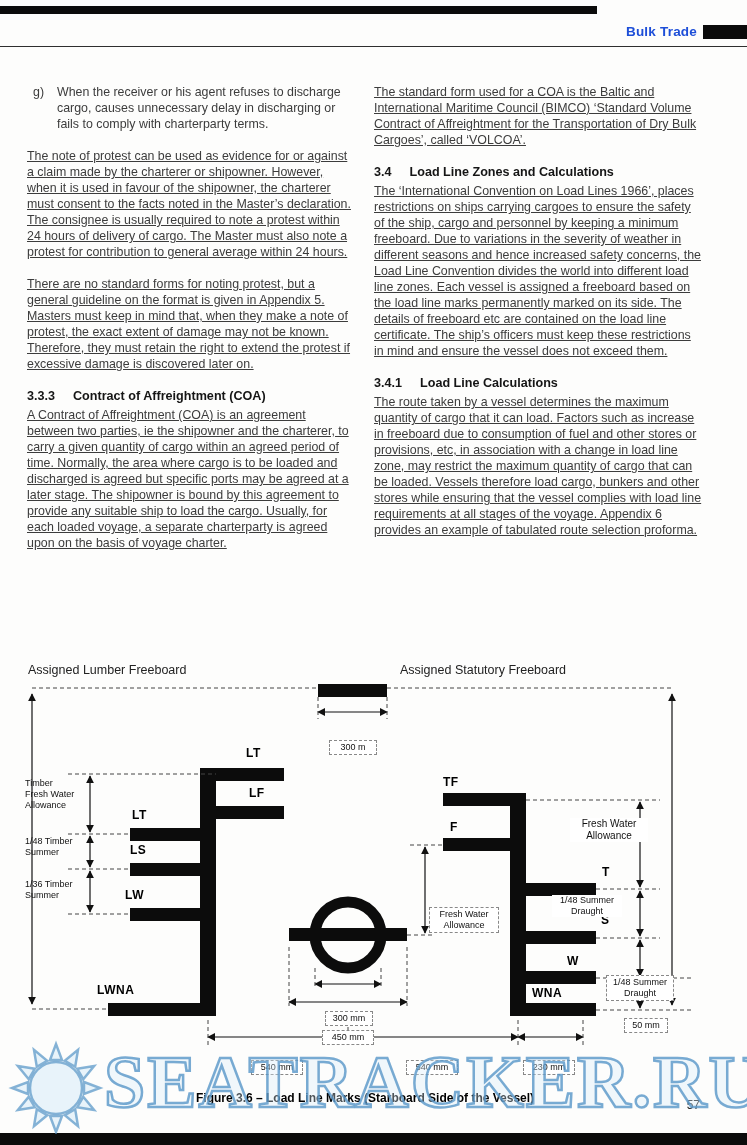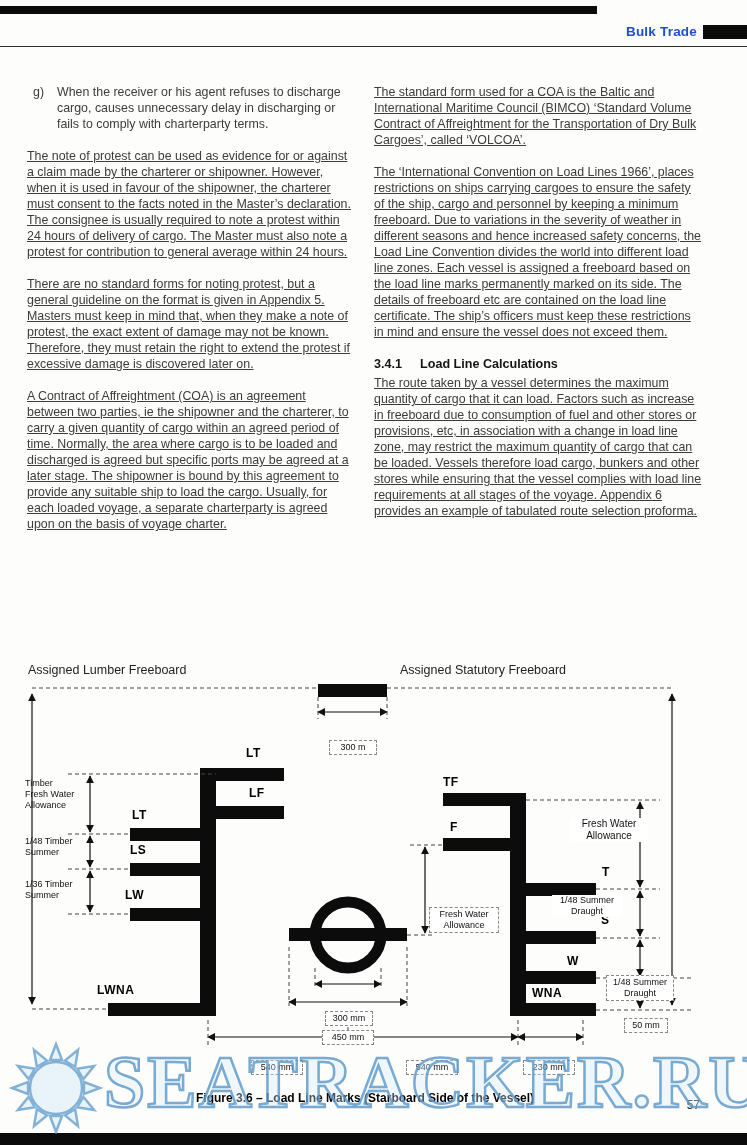--- a/index.html
+++ b/index.html
@@ -57,25 +57,31 @@
   <div class="header-bar-right"></div>
   <div class="header-rule"></div>
 
   <div class="col col-left">
     <div class="g-item">
       <span class="g-marker">g)</span>
       <span class="g-text">When the receiver or his agent refuses to discharge cargo, causes unnecessary delay in discharging or fails to comply with charterparty terms.</span>
     </div>
     <p>The note of protest can be used as evidence for or against a claim made by the charterer or shipowner. However, when it is used in favour of the shipowner, the charterer must consent to the facts noted in the Master’s declaration. The consignee is usually required to note a protest within 24 hours of delivery of cargo. The Master must also note a protest for contribution to general average within 24 hours.</p>
     <p>There are no standard forms for noting protest, but a general guideline on the format is given in Appendix 5. Masters must keep in mind that, when they make a note of protest, the exact extent of damage may not be known. Therefore, they must retain the right to extend the protest if excessive damage is discovered later on.</p>
+    <div class="sec-head">
+      <span class="sec-num">3.3.3</span><span>Contract of Affreightment (COA)</span>
+    </div>
     <p>A Contract of Affreightment (COA) is an agreement between two parties, ie the shipowner and the charterer, to carry a given quantity of cargo within an agreed period of time. Normally, the area where cargo is to be loaded and discharged is agreed but specific ports may be agreed at a later stage. The shipowner is bound by this agreement to provide any suitable ship to load the cargo. Usually, for each loaded voyage, a separate charterparty is agreed upon on the basis of voyage charter.</p>
   </div>
 
   <div class="col col-right">
     <p>The standard form used for a COA is the Baltic and International Maritime Council (BIMCO) ‘Standard Volume Contract of Affreightment for the Transportation of Dry Bulk Cargoes’, called ‘VOLCOA’.</p>
+    <div class="sec-head">
+      <span class="sec-num">3.4</span><span>Load Line Zones and Calculations</span>
+    </div>
     <p>The ‘International Convention on Load Lines 1966’, places restrictions on ships carrying cargoes to ensure the safety of the ship, cargo and personnel by keeping a minimum freeboard. Due to variations in the severity of weather in different seasons and hence increased safety concerns, the Load Line Convention divides the world into different load line zones. Each vessel is assigned a freeboard based on the load line marks permanently marked on its side. The details of freeboard etc are contained on the load line certificate. The ship’s officers must keep these restrictions in mind and ensure the vessel does not exceed them.</p>
     <div class="sec-head">
       <span class="sec-num">3.4.1</span><span>Load Line Calculations</span>
     </div>
     <p>The route taken by a vessel determines the maximum quantity of cargo that it can load. Factors such as increase in freeboard due to consumption of fuel and other stores or provisions, etc, in association with a change in load line zone, may restrict the maximum quantity of cargo that can be loaded. Vessels therefore load cargo, bunkers and other stores while ensuring that the vessel complies with load line requirements at all stages of the voyage. Appendix 6 provides an example of tabulated route selection proforma.</p>
   </div>
 
   <div class="diagram">
     <svg width="747" height="430" viewBox="0 0 747 430">
       <defs>

